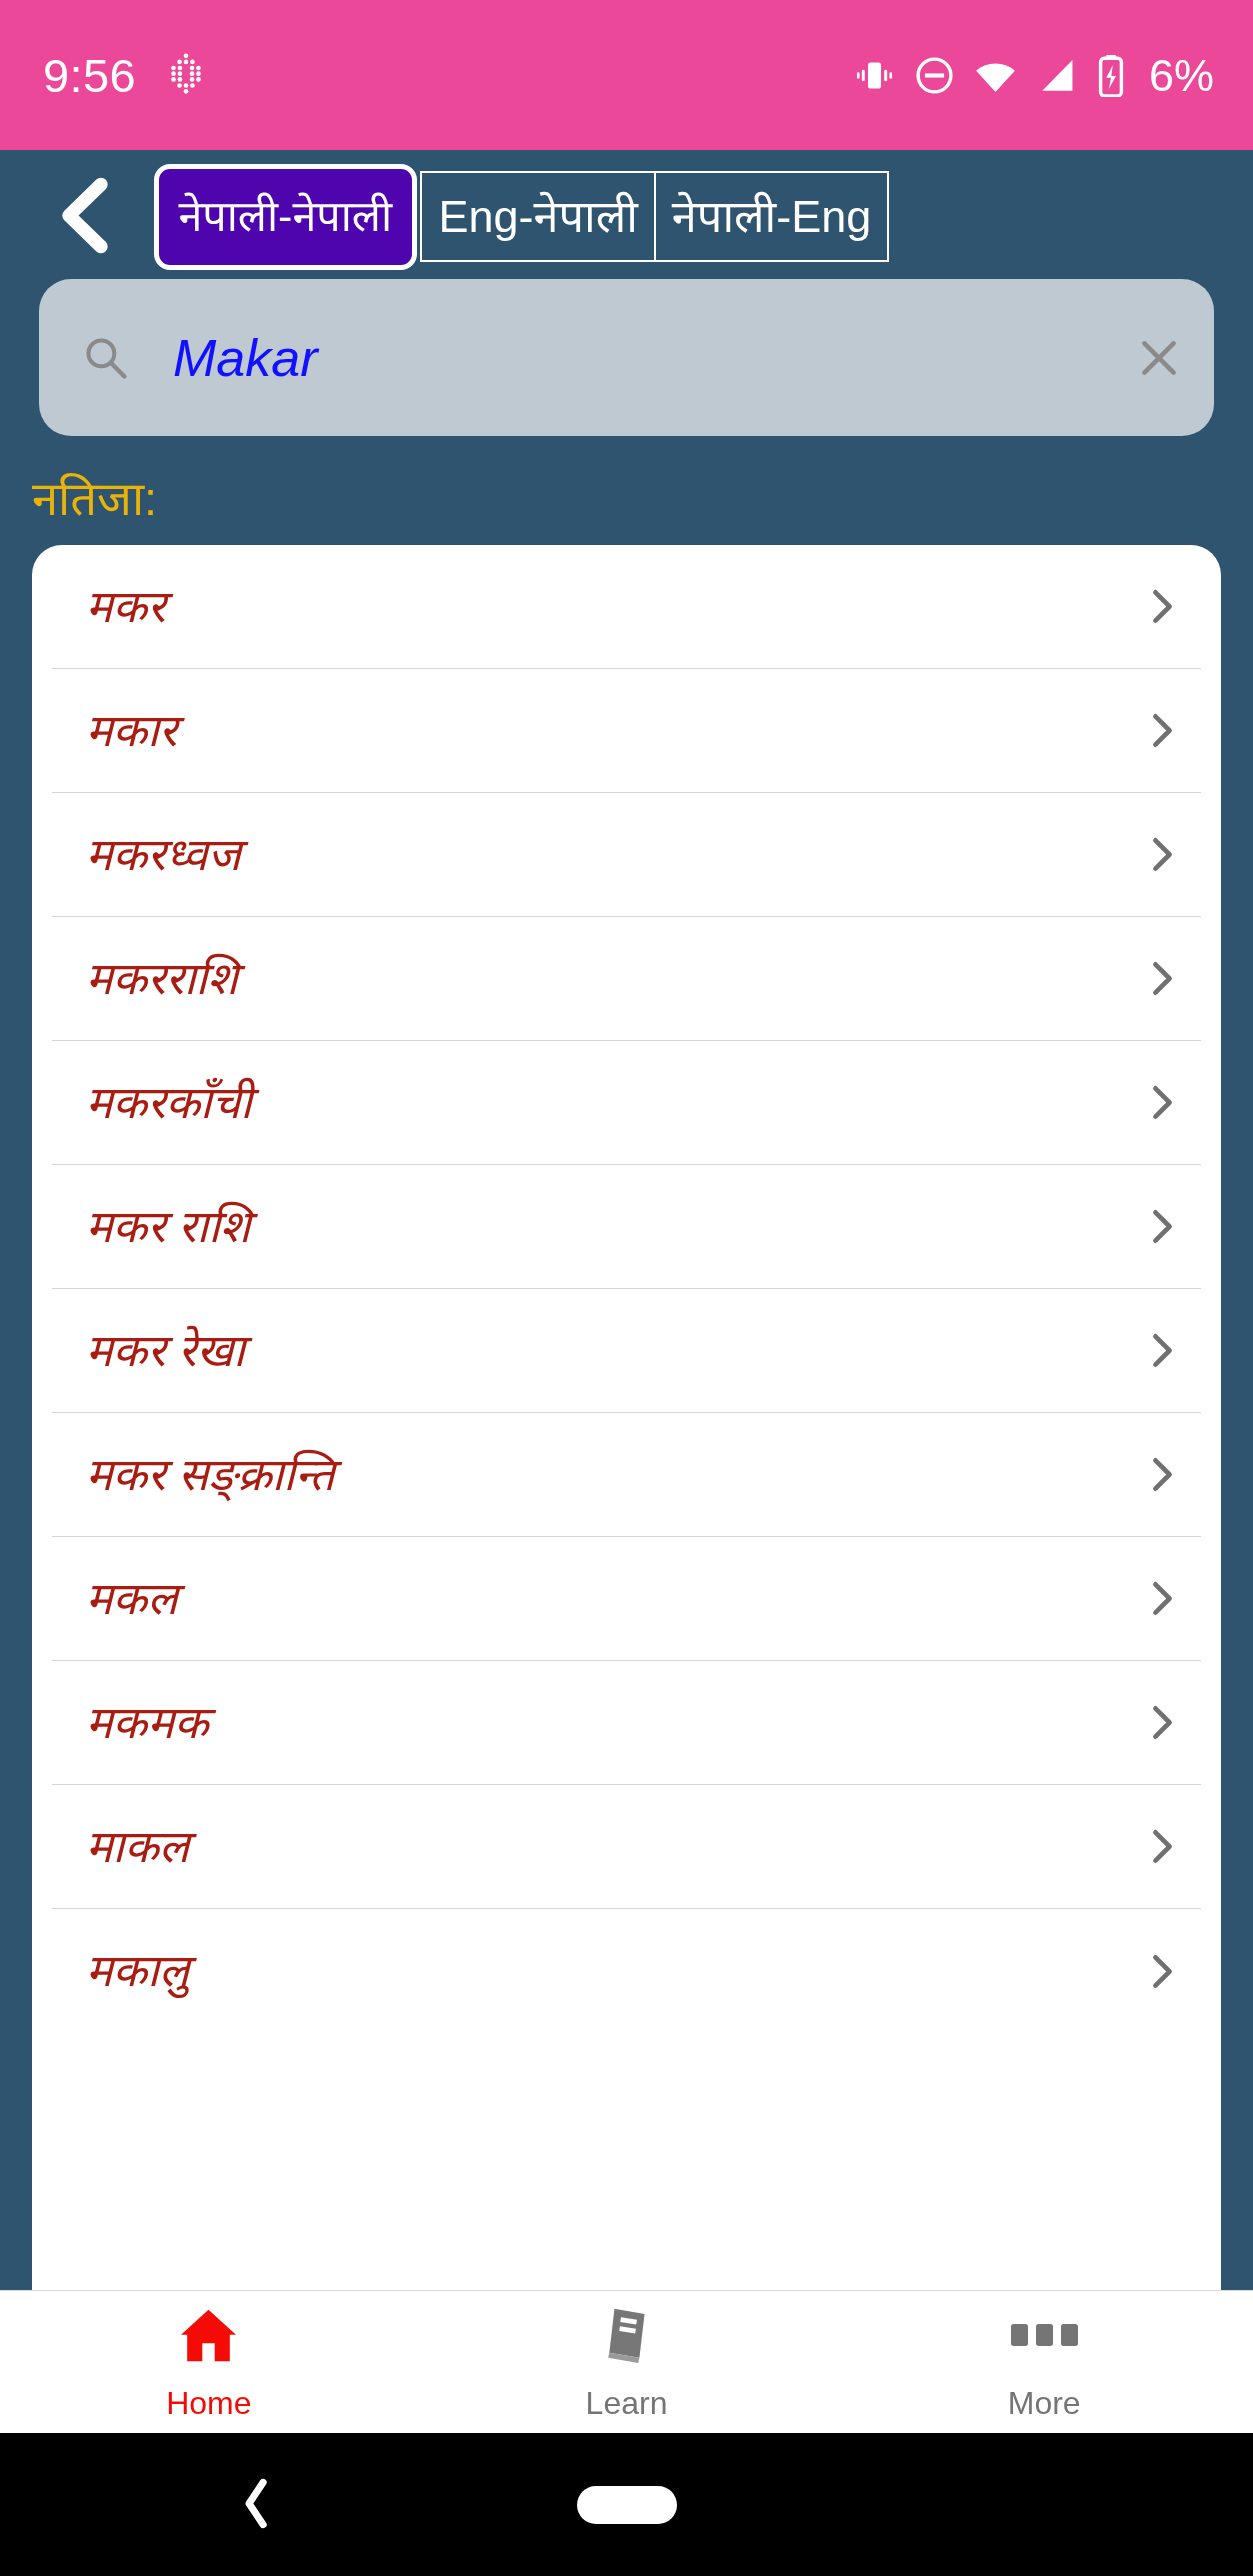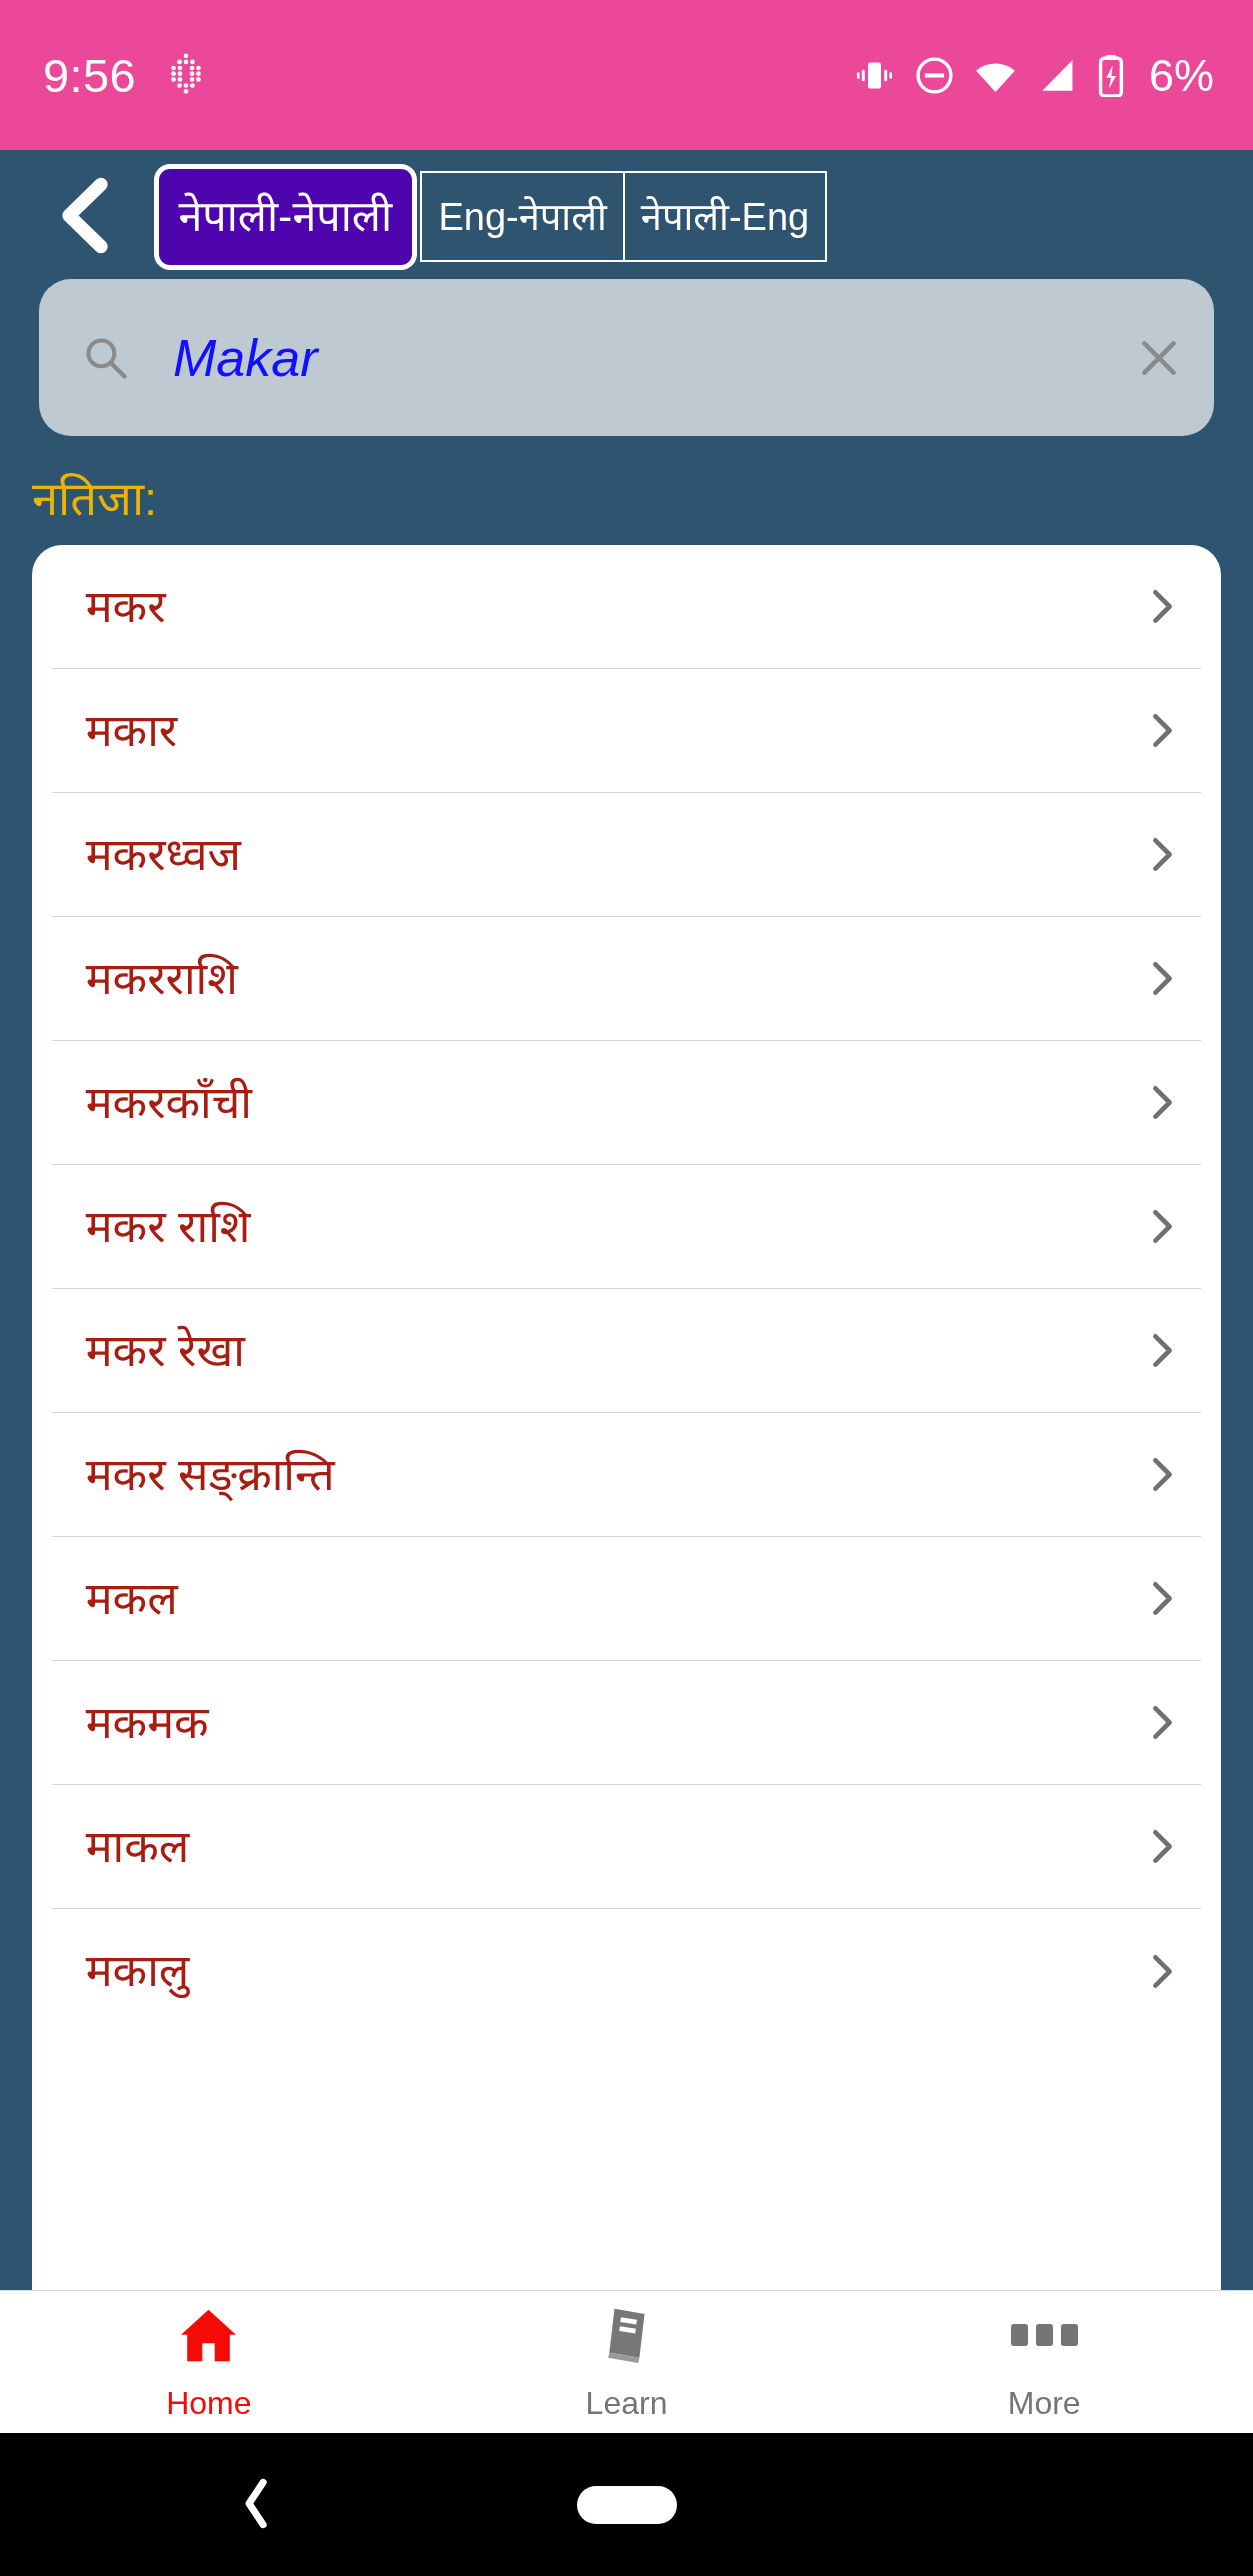--- a/index.html
+++ b/index.html
@@ -69,21 +69,21 @@
     display: flex;
     align-items: stretch;
     margin-left: 19.7px;
     height: 91px;
   }
   .seg-tab {
     display: flex;
     align-items: center;
     justify-content: center;
     color: #ffffff;
-    font-size: 38px;
+    font-size: 45px;
     white-space: nowrap;
     cursor: pointer;
     padding: 0 16px;
     border: 2.7px solid #ffffff;
     background: transparent;
     line-height: 1;
   }
   .seg-tab.mid { border-right: none; }
   .seg-tab.selected {
     background: #4E05AD;
@@ -134,20 +134,21 @@
   }
 
   
   .card {
     flex: 1 1 auto;
     margin: 0 32px;
     background: #ffffff;
     border-radius: 30px 30px 0 0;
     overflow: hidden;
     position: relative;
+    font-style: italic;
   }
   .card-inner { padding: 0 19.7px; }
   .result-row {
     height: 124px;
     display: flex;
     align-items: center;
     justify-content: space-between;
     border-bottom: 1.8px solid #D4D4D4;
     padding: 0 19.7px 0 34px;
     cursor: pointer;

